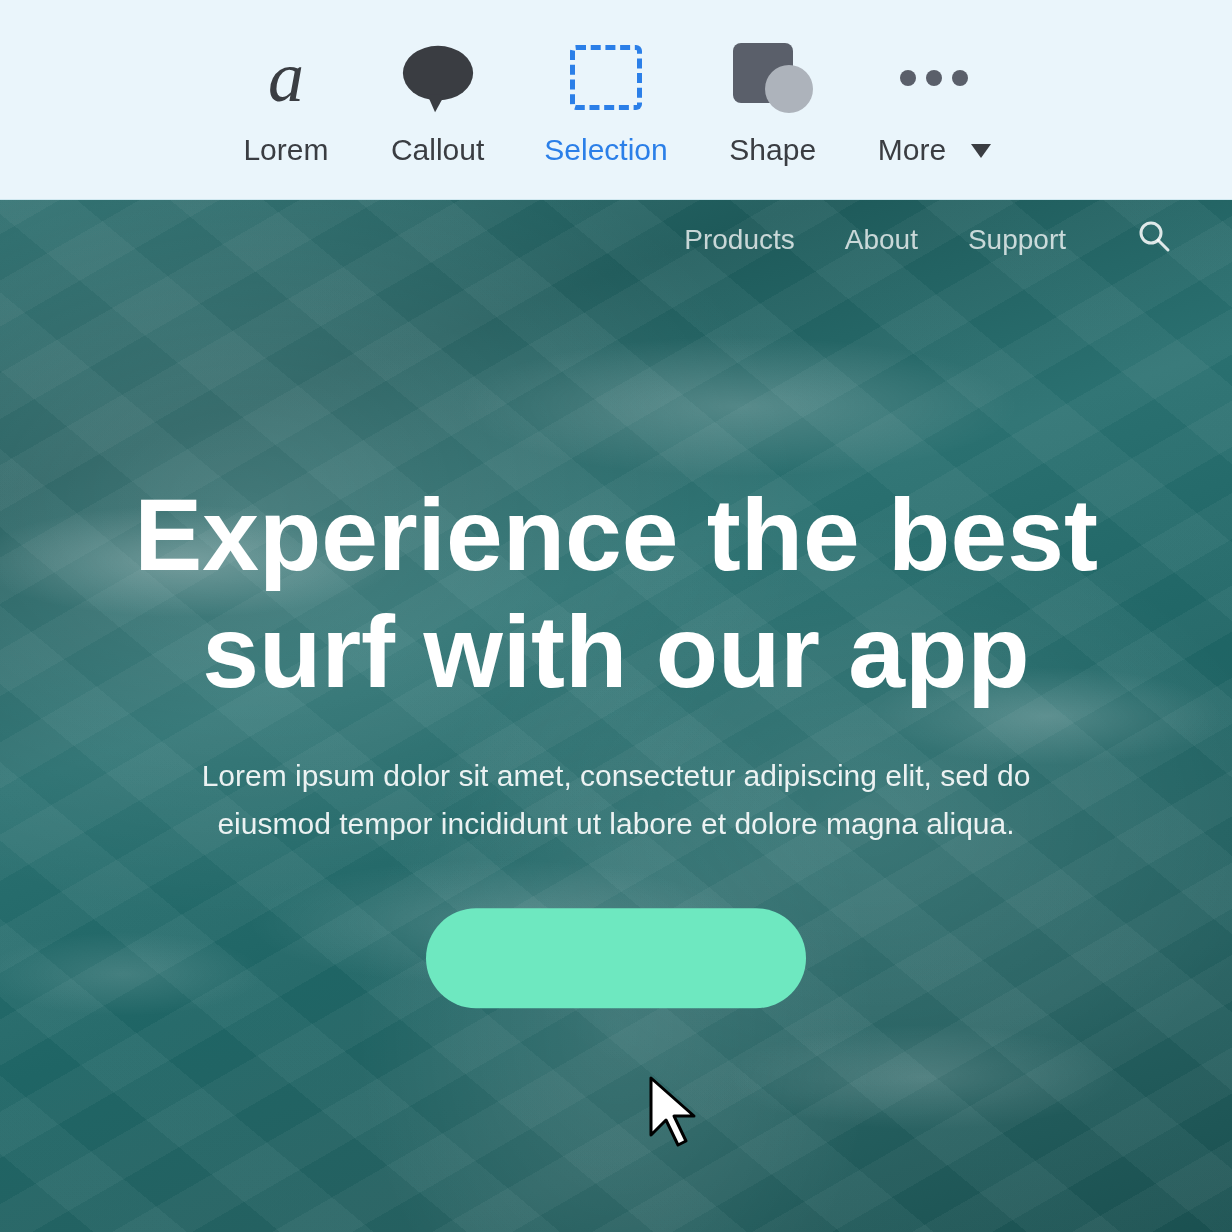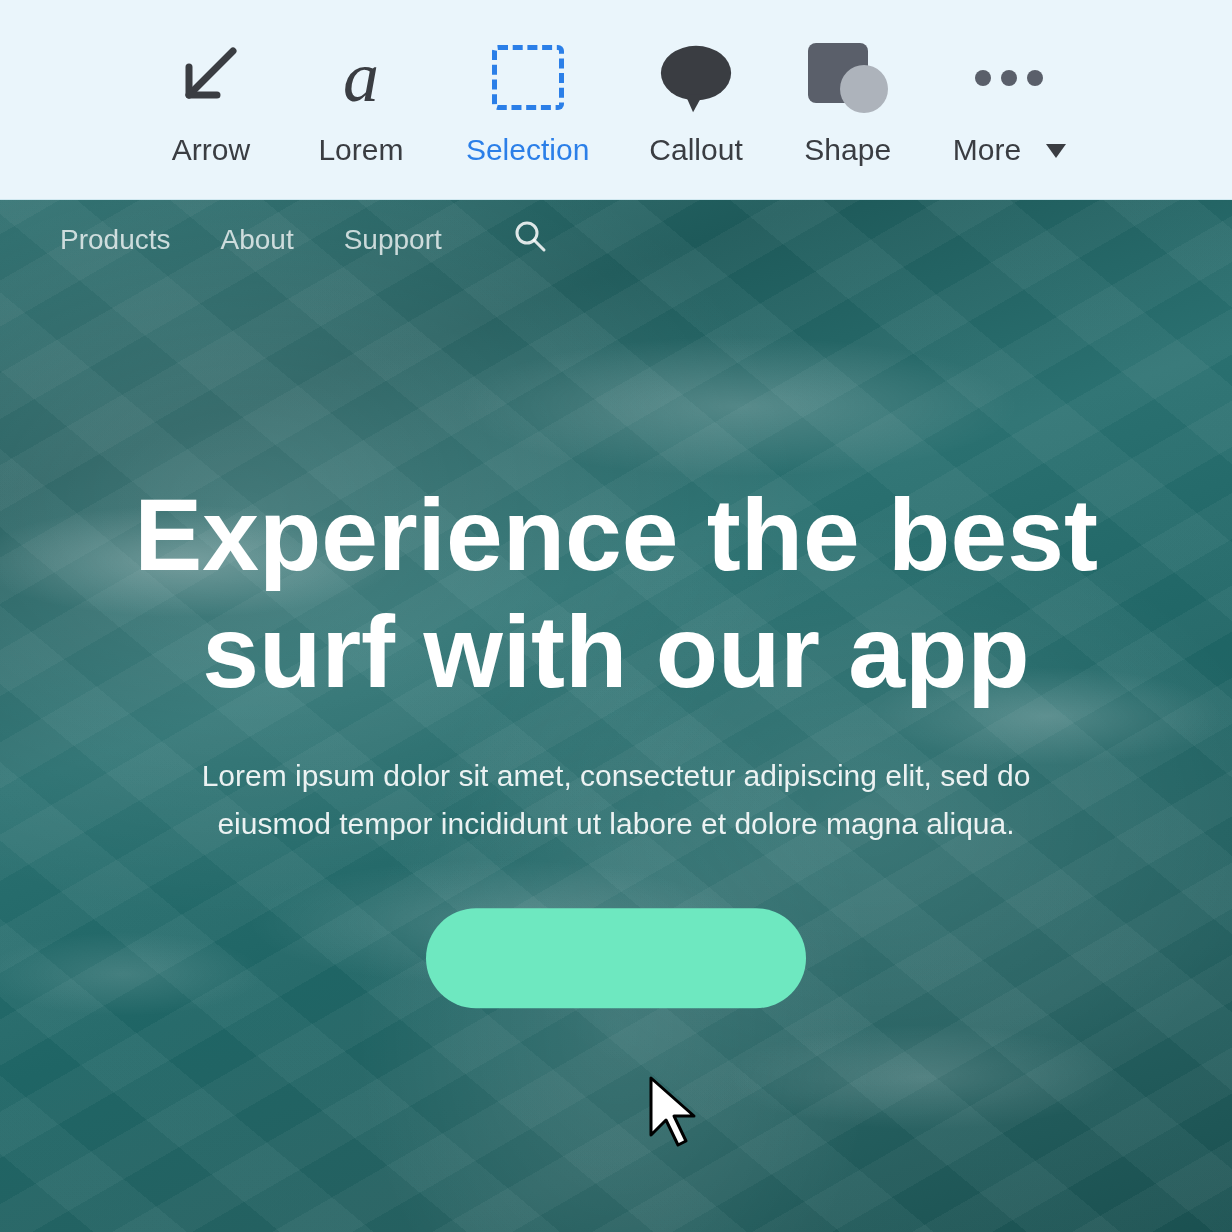--- a/index.html
+++ b/index.html
@@ -193,25 +193,25 @@
         radial-gradient(ellipse 350px 90px at 40% 70%, rgba(255,255,255,0.15) 0%, transparent 70%),
         radial-gradient(ellipse 200px 60px at 10% 75%, rgba(255,255,255,0.12) 0%, transparent 70%),
         radial-gradient(ellipse 280px 75px at 75% 85%, rgba(255,255,255,0.14) 0%, transparent 70%);
     }
 
     
     .site-navbar {
       position: absolute;
       top: 0;
       left: 0;
-      right: 16px;
+      right: 0;
       height: 80px;
       display: flex;
       align-items: center;
-      justify-content: flex-start;
+      justify-content: flex-end;
       padding: 16px 60px;
       z-index: 10;
     }
 
     .nav-links {
       display: flex;
       gap: 50px;
       align-items: center;
     }
 
@@ -285,54 +285,43 @@
     .cursor-svg {
       width: 60px;
       height: 75px;
     }
   </style>
 </head>
 <body>
 
 <div class="toolbar">
 
-  <div class="tool-item">
-    <div class="tool-icon">
-      <span class="arrow-icon" style="font-size:68px; color:#3a3d42; display:block; line-height:1;">
-        <svg width="72" height="72" viewBox="0 0 72 72" fill="none">
-          <line x1="58" y1="14" x2="14" y2="58" stroke="#3a3d42" stroke-width="7" stroke-linecap="round"></line>
-          <polyline points="14,30 14,58 42,58" stroke="#3a3d42" stroke-width="7" stroke-linecap="round" stroke-linejoin="round" fill="none"></polyline>
-        </svg>
-      </span>
-    </div>
-    <span class="tool-label">Arrow</span>
-  </div>
 
   <div class="tool-item">
     <div class="tool-icon">
       <span class="text-icon">a</span>
     </div>
     <span class="tool-label">Lorem</span>
-  </div>
-
-  <div class="tool-item">
-    <div class="tool-icon">
-      <div class="selection-icon"></div>
-    </div>
-    <span class="tool-label active">Selection</span>
   </div>
 
   <div class="tool-item">
     <div class="tool-icon callout-icon">
       <svg width="82" height="82" viewBox="0 0 82 82" fill="none">
         <ellipse cx="41" cy="36" rx="36" ry="28" fill="#3a3d42"></ellipse>
         <polygon points="30,58 48,58 38,76" fill="#3a3d42"></polygon>
       </svg>
     </div>
     <span class="tool-label">Callout</span>
+  </div>
+
+  <div class="tool-item">
+    <div class="tool-icon">
+      <div class="selection-icon"></div>
+    </div>
+    <span class="tool-label active">Selection</span>
   </div>
 
   <div class="tool-item">
     <div class="tool-icon">
       <div class="shape-icon">
         <div class="shape-back"></div>
         <div class="shape-front"></div>
       </div>
     </div>
     <span class="tool-label">Shape</span>

